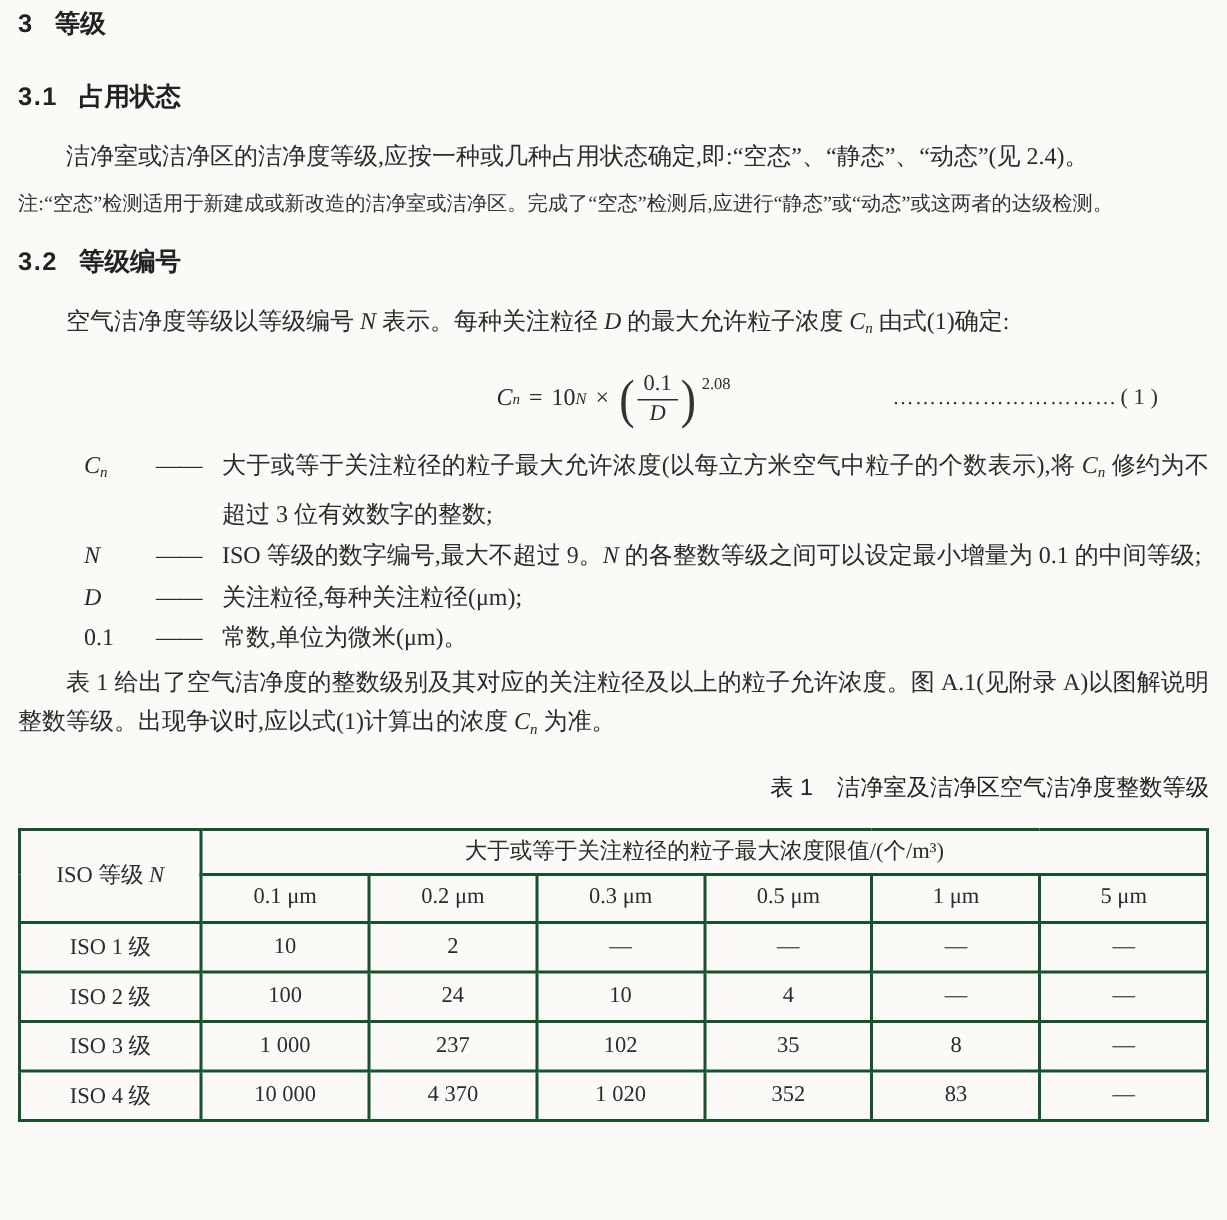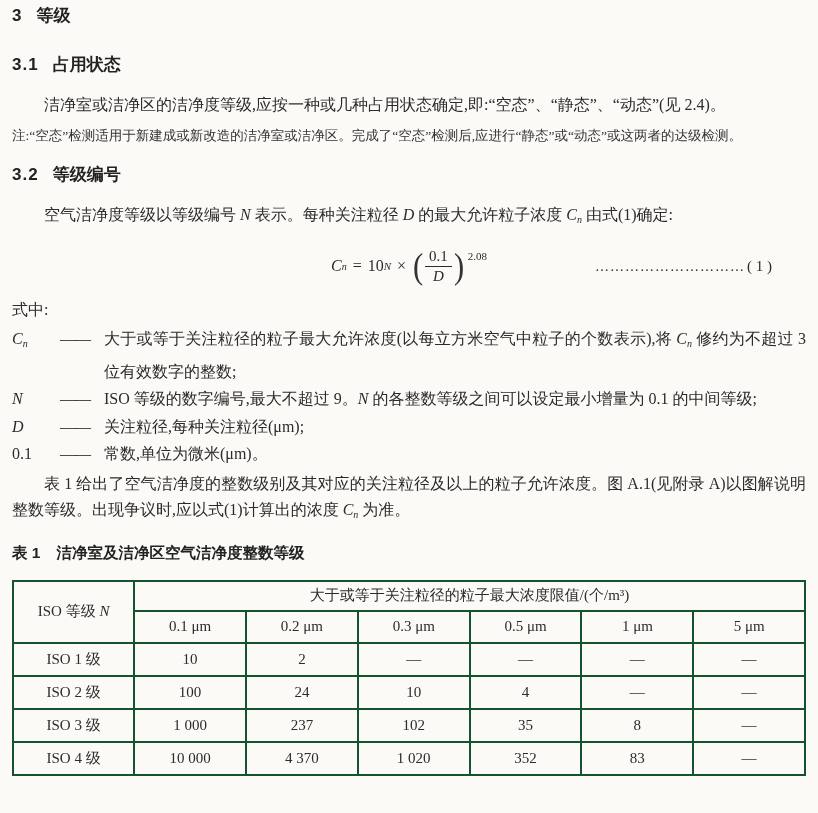--- a/index.html
+++ b/index.html
@@ -59,30 +59,30 @@
   .base-exp { font-size: 11px; vertical-align: 6px; }
   .eq-right { position: absolute; right: 34px; top: 50%; transform: translateY(-50%); display: flex; align-items: center; }
   .eq-dots { font-size: 14px; letter-spacing: 1px; color: #2b2b2b; }
   .eq-num { font-size: 15px; margin-left: 2px; }
 
   .where-label { line-height: 26px; margin-top: 2px; }
 
   
   .def-list { margin-top: 2px; }
   .def-row { display: flex; line-height: 27.5px; }
-  .def-term { width: 48px; flex: 0 0 48px; }
+  .def-term { width: 48px; flex: 0 0 48px; margin-left: 44px; }
   .def-dash { width: 44px; flex: 0 0 44px; letter-spacing: -1px; }
   .def-text { flex: 1; text-align: justify; }
 
   
   .table-caption {
     margin-top: 15px;
-    text-align: left;
+    text-align: right;
     font-family: "Liberation Sans", "DejaVu Sans", sans-serif;
-    font-weight: bold;
+    font-weight: normal;
     font-size: 15.5px;
     color: #222;
   }
   .table-caption .cap-label { margin-right: 16px; }
 
   
   table.iso-table {
     width: 100%;
     margin-top: 16px;
     border-collapse: collapse;
@@ -141,21 +141,20 @@
       </span>
       <span class="paren">)</span>
       <span class="f-exp">2.08</span>
     </span>
     <span class="eq-right">
       <span class="eq-dots">…………………………</span>
       <span class="eq-num">( 1 )</span>
     </span>
   </div>
 
-  <div class="where-label">式中:</div>
 
   <div class="def-list">
 
     <div class="def-row">
       <span class="def-term"><span class="var">C</span><sub class="sub-n">n</sub></span>
       <span class="def-dash">——</span>
       <span class="def-text"><span>大于或等于关注粒径的粒子最大允许浓度(以每立方米空气中粒子的个数表示),将 </span><span class="var">C</span><sub class="sub-n">n</sub><span> 修约为不超过 3 位有效数字的整数;</span></span>
     </div>
 
     <div class="def-row">

